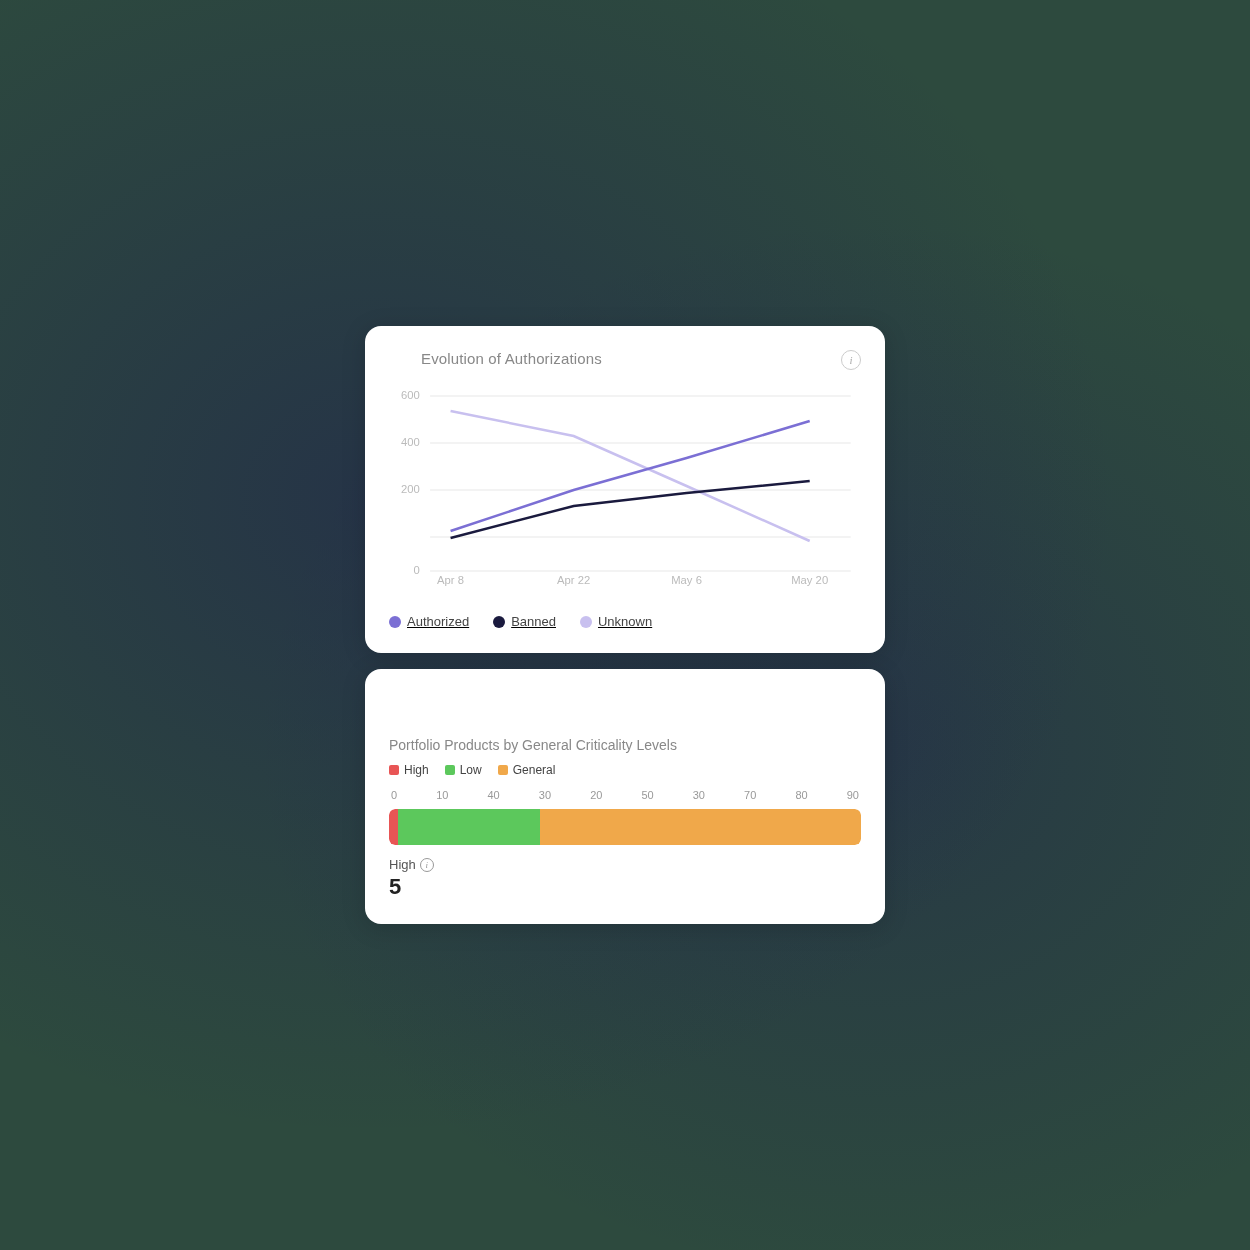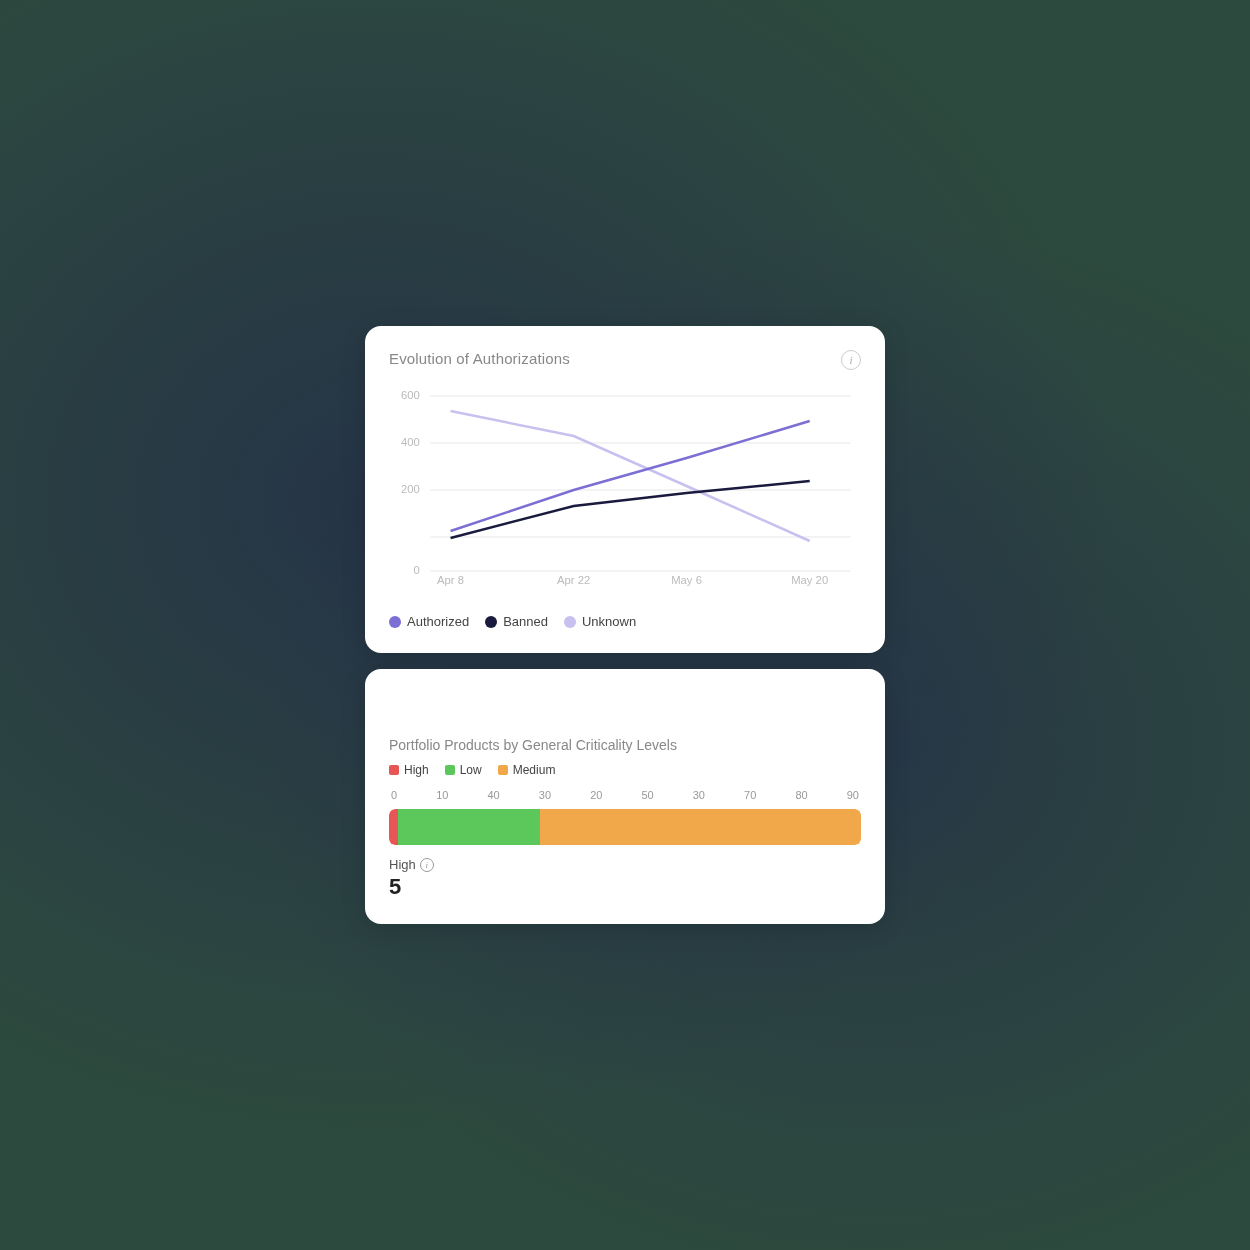--- a/index.html
+++ b/index.html
@@ -48,20 +48,21 @@
       justify-content: space-between;
       align-items: flex-start;
       margin-bottom: 16px;
     }
 
     .card-title {
       font-size: 15px;
       font-weight: 500;
       color: #888;
       letter-spacing: 0.01em;
+      margin-left: 32px;
     }
 
     .info-icon {
       width: 20px;
       height: 20px;
       border: 1.5px solid #ccc;
       border-radius: 50%;
       display: flex;
       align-items: center;
       justify-content: center;
@@ -79,23 +80,24 @@
       margin-bottom: 20px;
     }
 
     .chart-svg {
       width: 100%;
       height: 100%;
     }
 
     .chart-legend {
       display: flex;
-      gap: 16px;
+      gap: 24px;
       align-items: center;
       padding-top: 8px;
+      text-decoration: underline;
     }
 
     .legend-item {
       display: flex;
       align-items: center;
       gap: 6px;
       font-size: 13px;
       color: #444;
     }
 
@@ -272,21 +274,21 @@
         <div class="legend2-item">
           <div class="legend2-dot" style="background:#e85555;"></div>
           <span>High</span>
         </div>
         <div class="legend2-item">
           <div class="legend2-dot" style="background:#5cc85c;"></div>
           <span>Low</span>
         </div>
         <div class="legend2-item">
           <div class="legend2-dot" style="background:#f0a84a;"></div>
-          <span>Medium</span>
+          <span>General</span>
         </div>
       </div>
     </div>
 
     <div class="axis-labels">
       <span>0</span>
       <span>10</span>
       <span>40</span>
       <span>30</span>
       <span>20</span>

